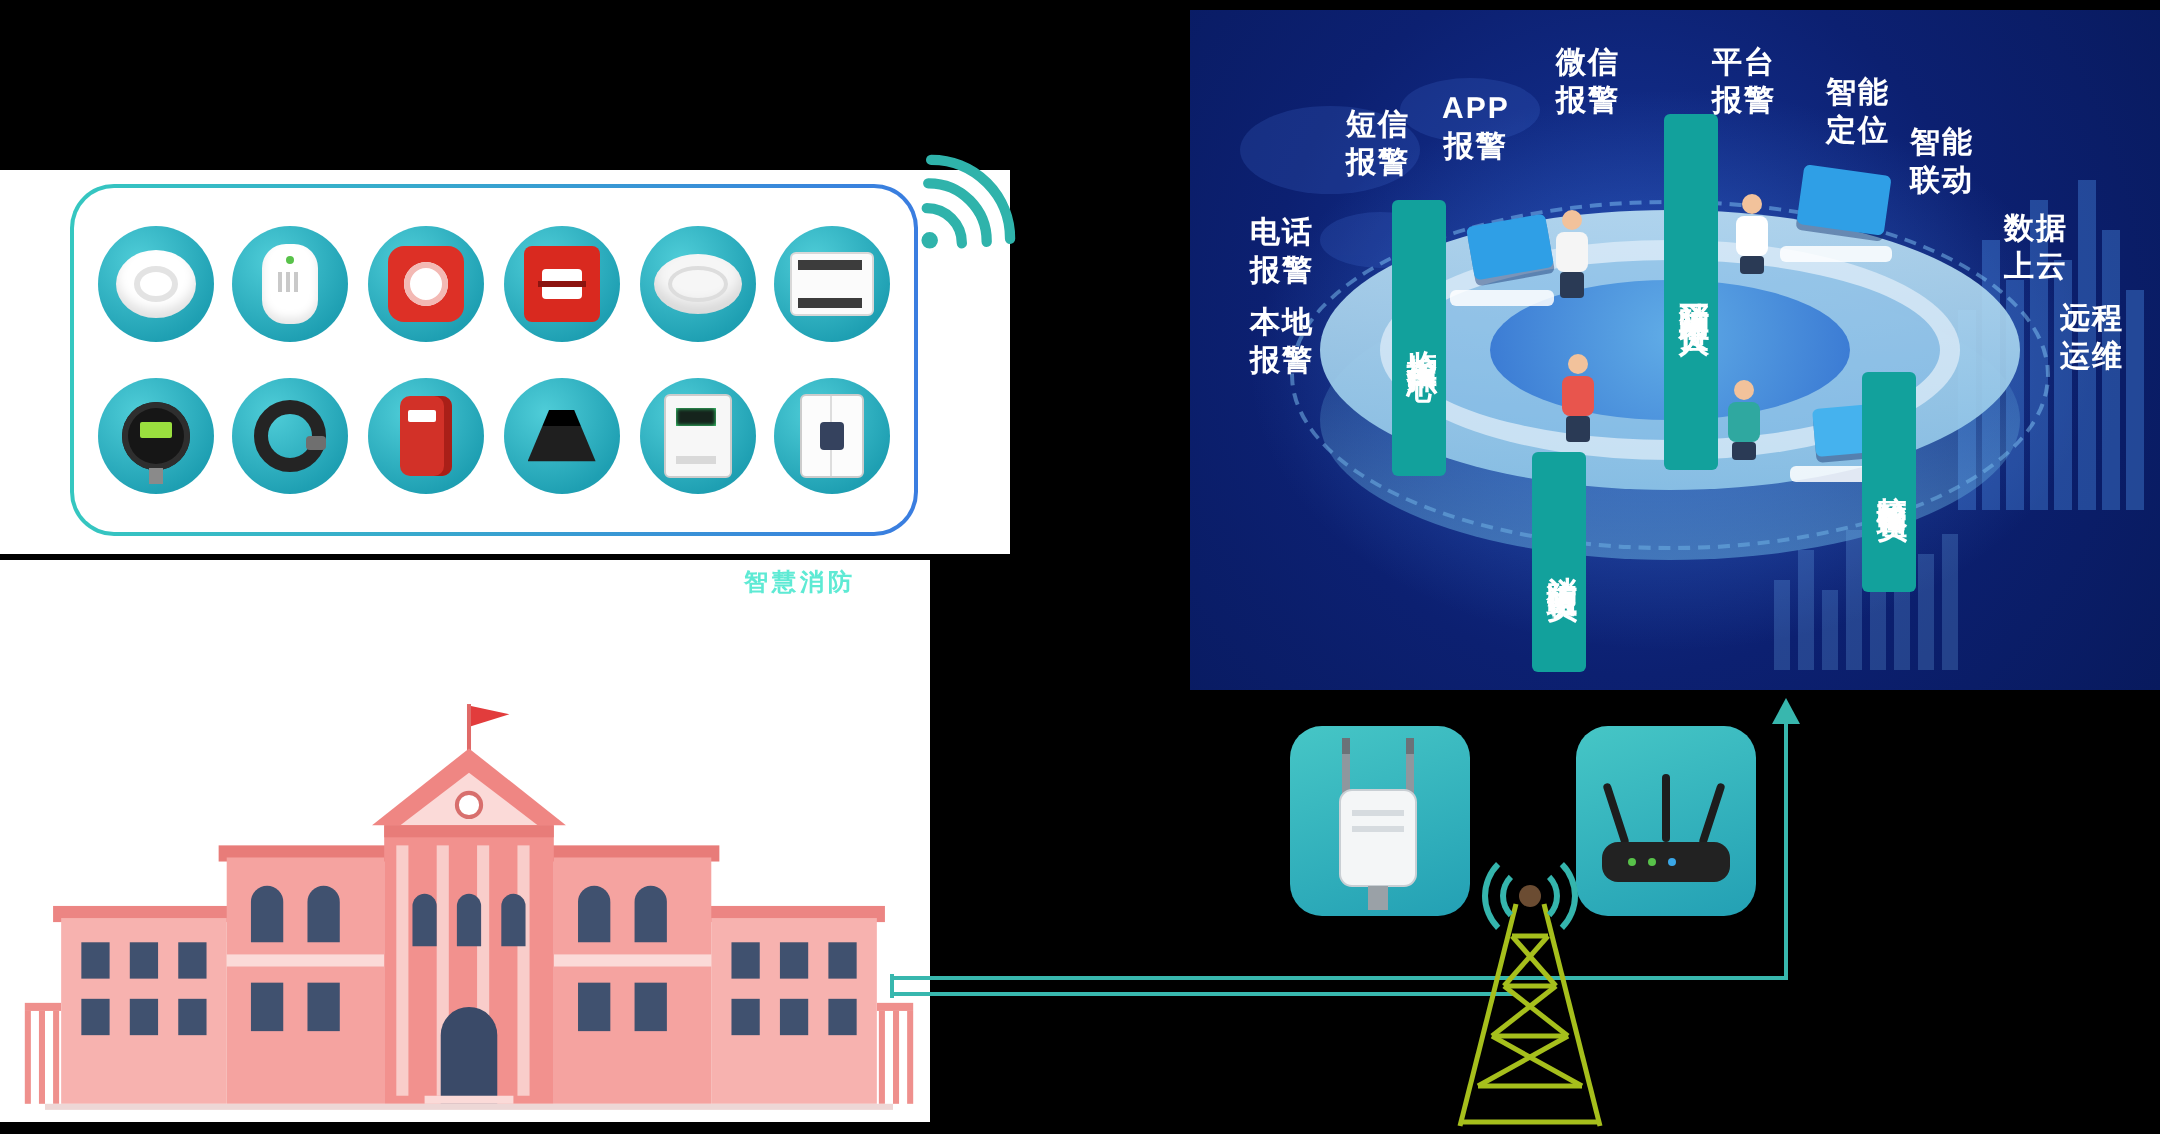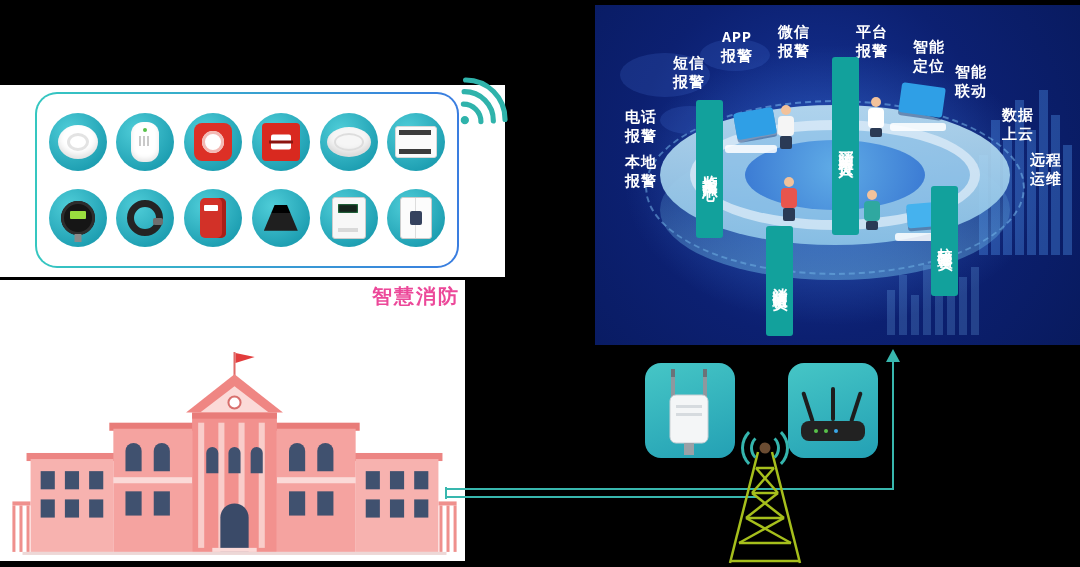--- a/index.html
+++ b/index.html
@@ -3,21 +3,21 @@
 <meta charset="utf-8">
 <style>
   html,body{margin:0;padding:0;background:#000;font-family:"Liberation Sans",sans-serif;}
   .canvas{position:relative;width:1080px;height:567px;background:#000;overflow:hidden;}
 
   
   .wp1{position:absolute;left:0;top:85px;width:505px;height:192px;background:#fff;}
   .wp2{position:absolute;left:0;top:280px;width:465px;height:281px;background:#fff;}
 
   
-  .caption{position:absolute;left:372px;top:283px;font-size:20px;font-weight:bold;color:#ec4899;letter-spacing:2px;}
+  .caption{position:absolute;left:372px;top:283px;font-size:12px;font-weight:bold;color:#5eead4;letter-spacing:2px;}
 
   
   .devbox-outer{position:absolute;left:35px;top:92px;width:424px;height:176px;border-radius:22px;
     background:linear-gradient(90deg,#35c7c0,#3a7de0);padding:2px;box-sizing:border-box;}
   .devbox-inner{width:100%;height:100%;border-radius:20px;background:#fff;}
   .dev-grid{position:absolute;left:39px;top:96px;width:416px;height:168px;display:flex;flex-direction:column;justify-content:space-evenly;}
   .dev-row{display:flex;justify-content:space-evenly;}
   .circ{width:58px;height:58px;border-radius:50%;background:radial-gradient(circle at 35% 30%,#4fcdd8,#1e9fb2 75%);
     display:flex;align-items:center;justify-content:center;}
   .dv{position:relative;display:block;}
@@ -67,21 +67,21 @@
   .cyl-center{position:absolute;left:150px;top:135px;width:180px;height:70px;border-radius:50%;
     background:radial-gradient(circle at 50% 40%,#5aa9e6,#2f6fd0);opacity:.9;}
   .monitor{position:absolute;background:#2f9fe6;border-radius:3px;box-shadow:0 3px 0 rgba(20,50,110,.45);}
   .desk{position:absolute;background:rgba(255,255,255,.85);height:8px;border-radius:3px;}
   .person{position:absolute;width:18px;}
   .person .head{width:10px;height:10px;border-radius:50%;background:#f2c29b;margin:0 auto;}
   .person .body{width:16px;height:20px;border-radius:4px;margin:1px auto 0;}
   .person .legs{width:12px;height:13px;background:#2a3a55;margin:0 auto;border-radius:2px;}
 
   .lbl{position:absolute;color:#fff;font-size:15px;font-weight:600;line-height:19px;white-space:pre-line;text-align:center;letter-spacing:1px;}
-  .l0{left:30px;top:102px;} .l1{left:78px;top:48px;} .l2{left:126px;top:24px;font-family:Liberation Mono, monospace;} .l3{left:183px;top:17px;}
+  .l0{left:30px;top:102px;} .l1{left:78px;top:48px;} .l2{left:126px;top:40px;} .l3{left:183px;top:17px;}
   .l4{left:261px;top:17px;} .l5{left:318px;top:32px;} .l6{left:360px;top:57px;} .l7{left:407px;top:100px;text-align:right;}
   .l8{left:435px;top:145px;} .l9{left:30px;top:147px;text-align:right;}
 
   .role{position:absolute;background:#12a19c;color:#fff;writing-mode:vertical-rl;text-orientation:upright;
     font-size:15px;font-weight:600;letter-spacing:2px;display:flex;align-items:center;justify-content:center;
     border-radius:3px;padding:6px 4px;box-sizing:border-box;width:27px;}
   .r0{left:101px;top:95px;height:138px;} .r1{left:237px;top:52px;height:178px;}
   .r2{left:171px;top:221px;height:110px;} .r3{left:336px;top:181px;height:110px;}
 
   

